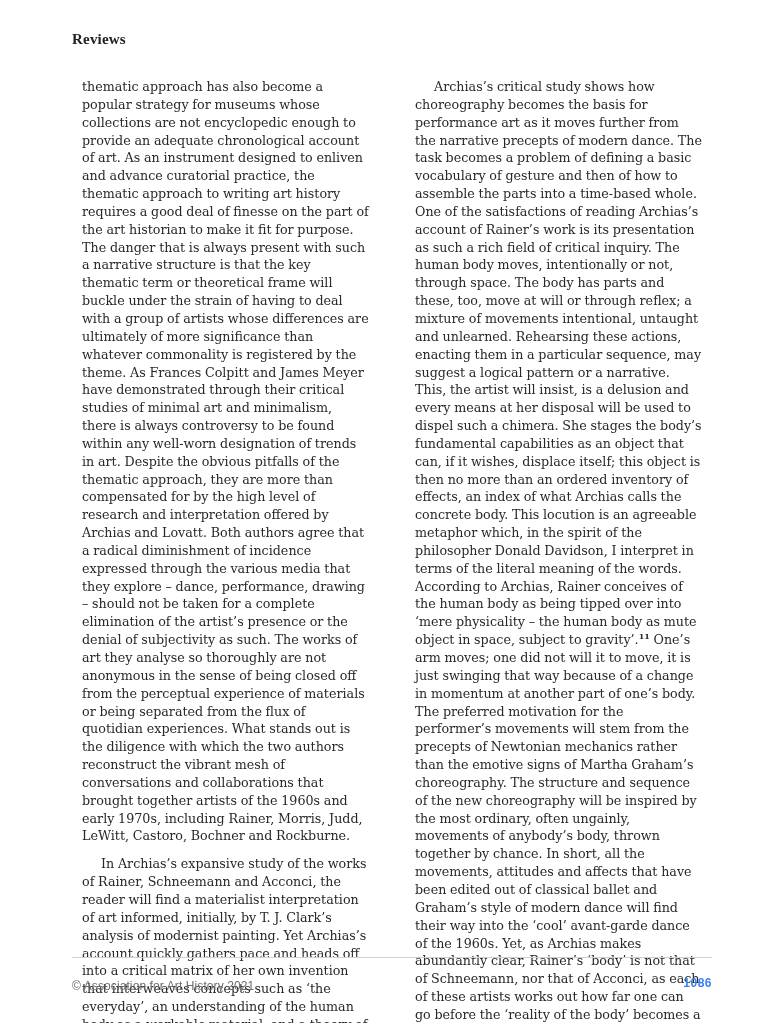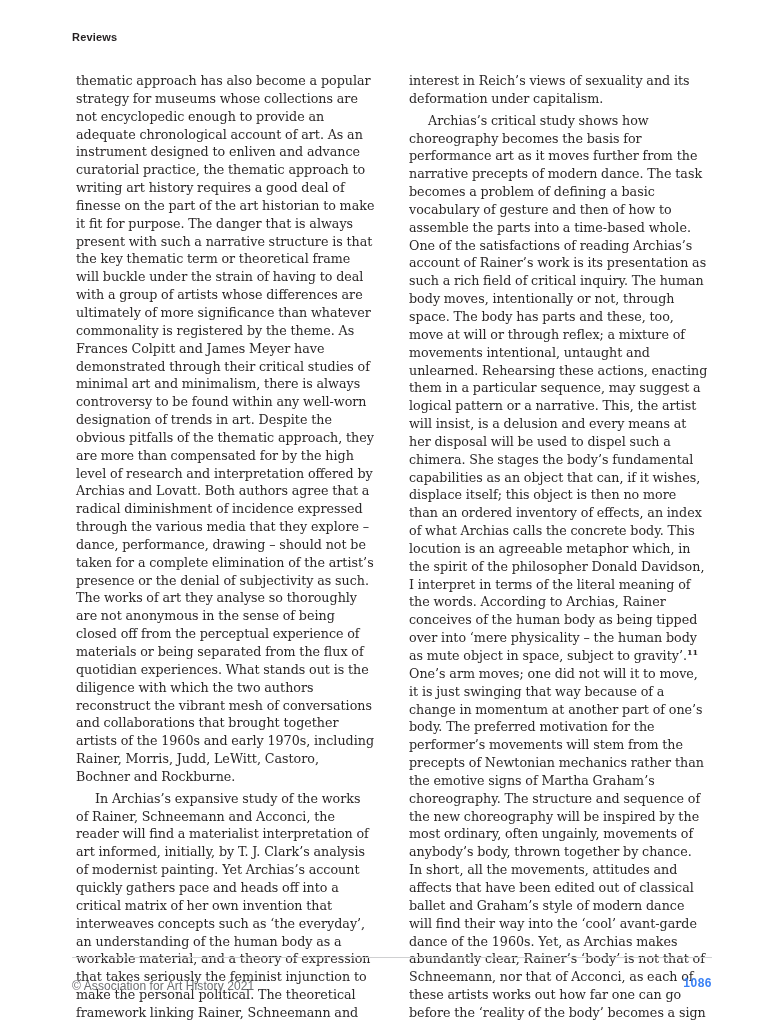--- a/index.html
+++ b/index.html
@@ -7,37 +7,37 @@
     position: relative;
     width: 779px;
     height: 1023px;
     background: #ffffff;
     overflow: hidden;
   }
   .running-head {
     position: absolute;
     left: 72px;
     top: 31px;
-    font-family: Liberation Sans, sans-serif;
+    font-family: Liberation Serif, serif;
     font-weight: bold;
-    font-size: 11px;
+    font-size: 15px;
     letter-spacing: 0.2px;
     color: #231f20;
   }
   .columns {
     position: absolute;
     left: 72px;
     top: 68px;
     width: 640px;
     display: flex;
     gap: 26px;
   }
   .col { width: 307px; }
   .col p {
-    margin: 4px;
+    margin: 10px;
     font-family: "DejaVu Serif", "Liberation Serif", serif;
     font-size: 12.7px;
     line-height: 17.85px;
     color: #2a2727;
     text-align: left;
     word-spacing: -0.3px;
   }
   .col p.indent { text-indent: 19px; }
   .col p span.sup {
     font-size: 8px;
@@ -78,21 +78,20 @@
 <div class="page">
 
   <div class="running-head">Reviews</div>
 
   <div class="columns">
     <div class="col">
         <p><span>thematic approach has also become a popular strategy for museums whose collections are not encyclopedic enough to provide an adequate chronological account of art. As an instrument designed to enliven and advance curatorial practice, the thematic approach to writing art history requires a good deal of finesse on the part of the art historian to make it fit for purpose. The danger that is always present with such a narrative structure is that the key thematic term or theoretical frame will buckle under the strain of having to deal with a group of artists whose differences are ultimately of more significance than whatever commonality is registered by the theme. As Frances Colpitt and James Meyer have demonstrated through their critical studies of minimal art and minimalism, there is always controversy to be found within any well-worn designation of trends in art. Despite the obvious pitfalls of the thematic approach, they are more than compensated for by the high level of research and interpretation offered by Archias and Lovatt. Both authors agree that a radical diminishment of incidence expressed through the various media that they explore – dance, performance, drawing – should not be taken for a complete elimination of the artist’s presence or the denial of subjectivity as such. The works of art they analyse so thoroughly are not anonymous in the sense of being closed off from the perceptual experience of materials or being separated from the flux of quotidian experiences. What stands out is the diligence with which the two authors reconstruct the vibrant mesh of conversations and collaborations that brought together artists of the 1960s and early 1970s, including Rainer, Morris, Judd, LeWitt, Castoro, Bochner and Rockburne.</span></p>
         <p class="indent"><span>In Archias’s expansive study of the works of Rainer, Schneemann and Acconci, the reader will find a materialist interpretation of art informed, initially, by T. J. Clark’s analysis of modernist painting. Yet Archias’s account quickly gathers pace and heads off into a critical matrix of her own invention that interweaves concepts such as ‘the everyday’, an understanding of the human body as a workable material, and a theory of expression that takes seriously the feminist injunction to make the personal political. The theoretical framework linking Rainer, Schneemann and Acconci is informed by the ideas of Henri Lefebvre and Wilhelm Reich, among other Marxist intellectuals of the twentieth century. The chapter on Schneemann is especially important, as it offers what I believe is the most thorough account of the development and performance of the artist’s most enduring performance work, </span></p>
       </div>
     <div class="col">
-        <p><span>interest in Reich’s views of sexuality and its deformation under capitalism.</span></p>
         <p class="indent"><span>Archias’s critical study shows how choreography becomes the basis for performance art as it moves further from the narrative precepts of modern dance. The task becomes a problem of defining a basic vocabulary of gesture and then of how to assemble the parts into a time-based whole. One of the satisfactions of reading Archias’s account of Rainer’s work is its presentation as such a rich field of critical inquiry. The human body moves, intentionally or not, through space. The body has parts and these, too, move at will or through reflex; a mixture of movements intentional, untaught and unlearned. Rehearsing these actions, enacting them in a particular sequence, may suggest a logical pattern or a narrative. This, the artist will insist, is a delusion and every means at her disposal will be used to dispel such a chimera. She stages the body’s fundamental capabilities as an object that can, if it wishes, displace itself; this object is then no more than an ordered inventory of effects, an index of what Archias calls the concrete body. This locution is an agreeable metaphor which, in the spirit of the philosopher Donald Davidson, I interpret in terms of the literal meaning of the words. According to Archias, Rainer conceives of the human body as being tipped over into ‘mere physicality – the human body as mute object in space, subject to gravity’.</span><span class="sup">11</span><span> One’s arm moves; one did not will it to move, it is just swinging that way because of a change in momentum at another part of one’s body. The preferred motivation for the performer’s movements will stem from the precepts of Newtonian mechanics rather than the emotive signs of Martha Graham’s choreography. The structure and sequence of the new choreography will be inspired by the most ordinary, often ungainly, movements of anybody’s body, thrown together by chance. In short, all the movements, attitudes and affects that have been edited out of classical ballet and Graham’s style of modern dance will find their way into the ‘cool’ avant-garde dance of the 1960s. Yet, as Archias makes abundantly clear, Rainer’s ‘body’ is not that of Schneemann, nor that of Acconci, as each of these artists works out how far one can go before the ‘reality of the body’ becomes a sign for something else, something different, something outside the scope of the body as material, with connections to lust, pleasure and longing.</span></p>
       </div>
   </div>
 
   <div class="footer-rule"></div>
 
   <div class="footer-copyright">© Association for Art History 2021</div>
 
   <div class="footer-pagenum">1086</div>
 

